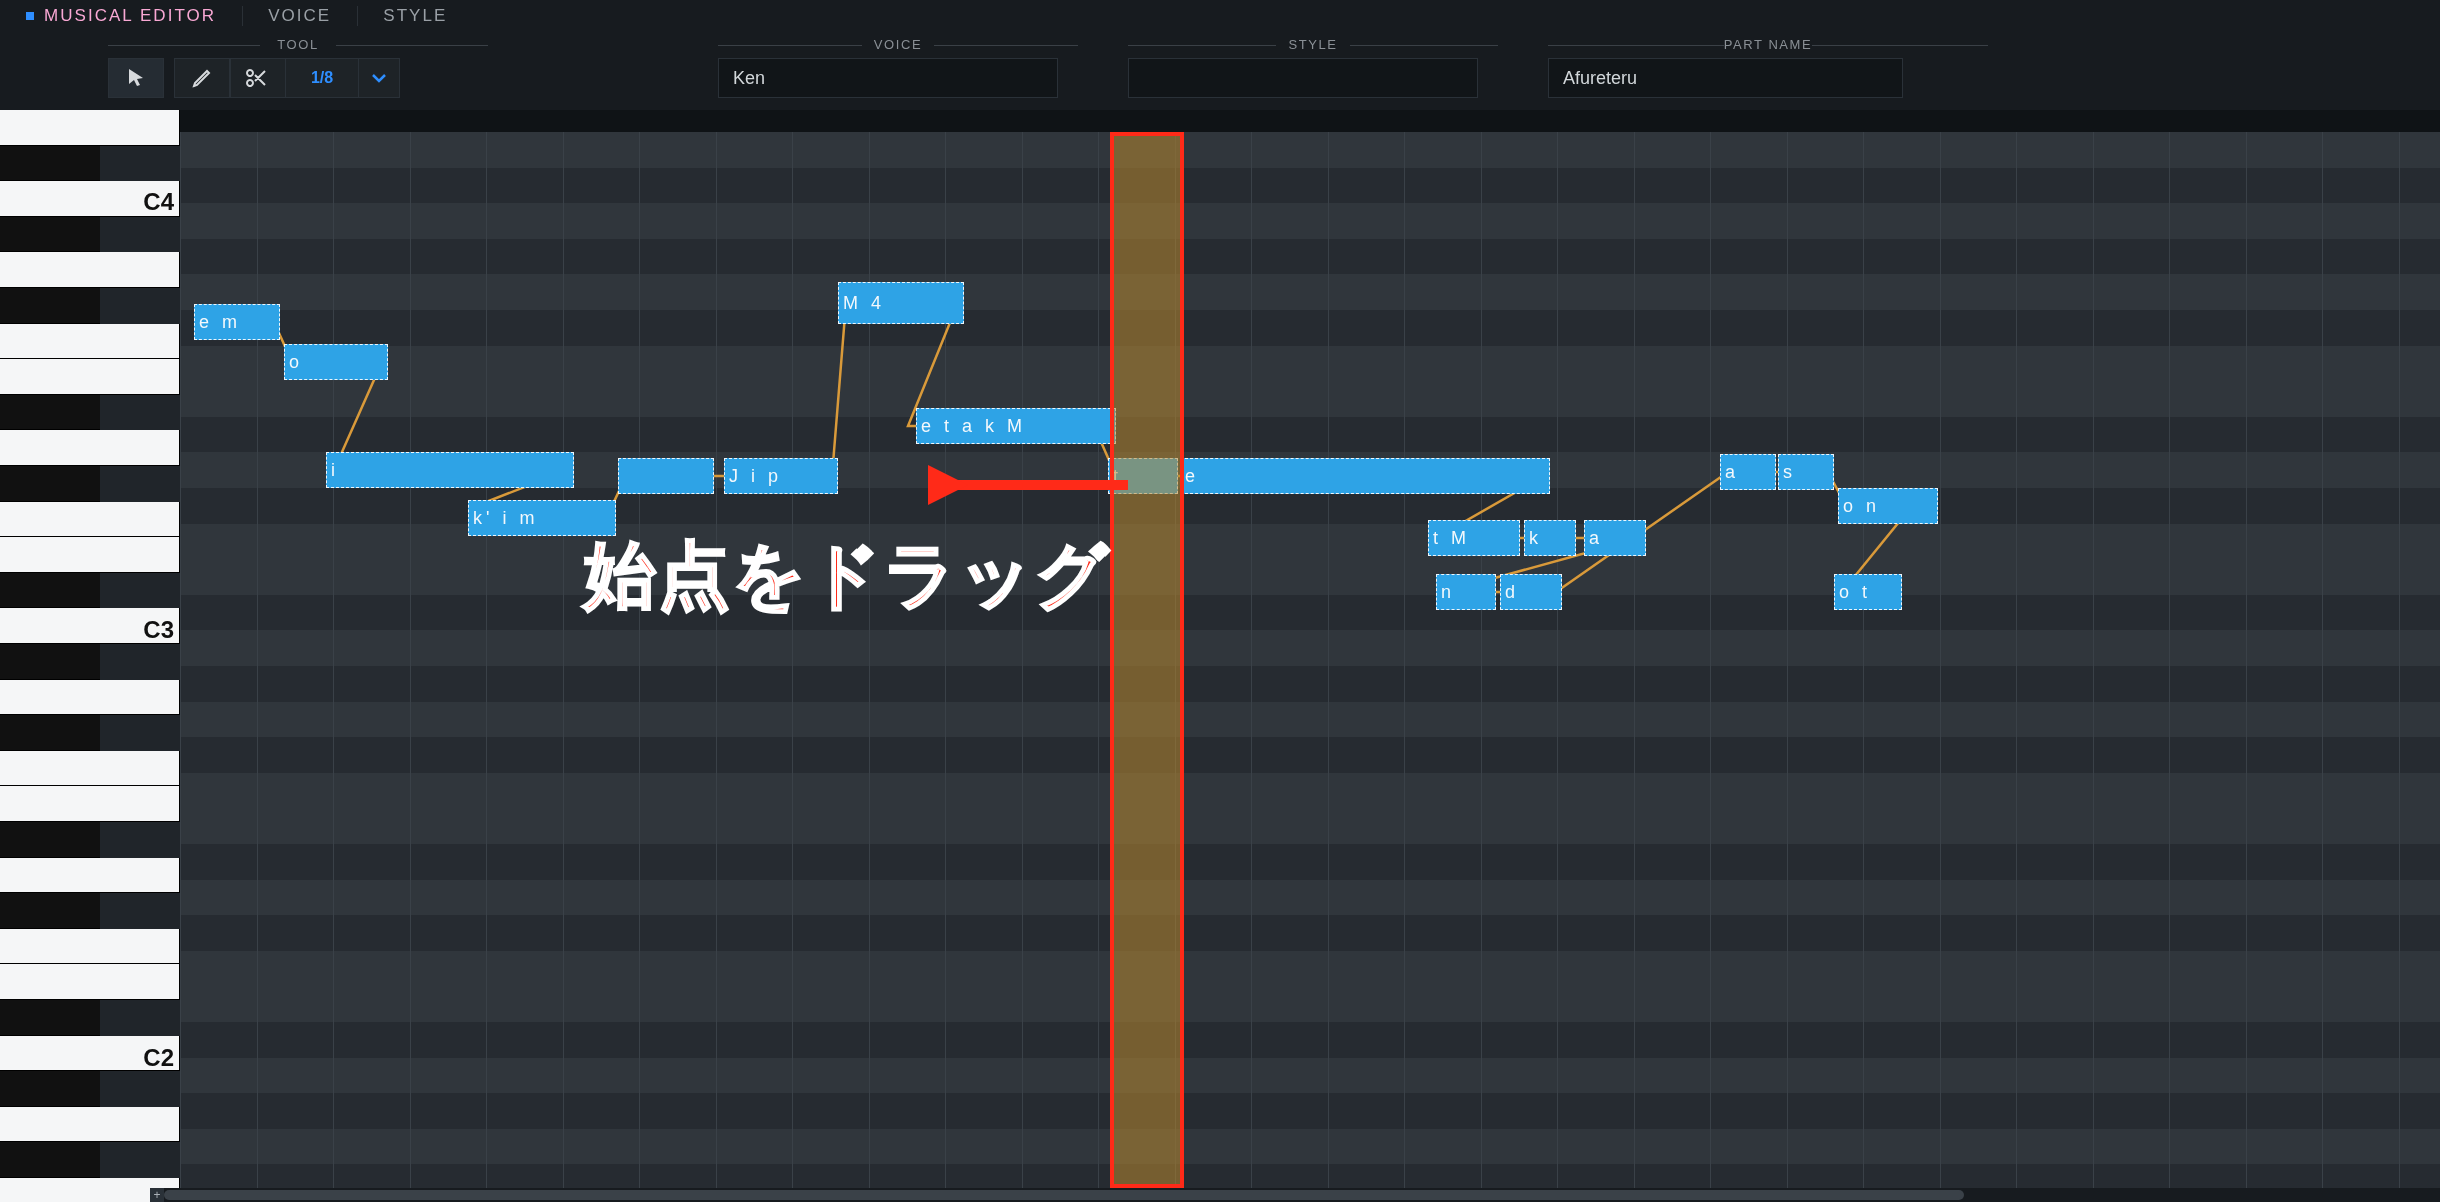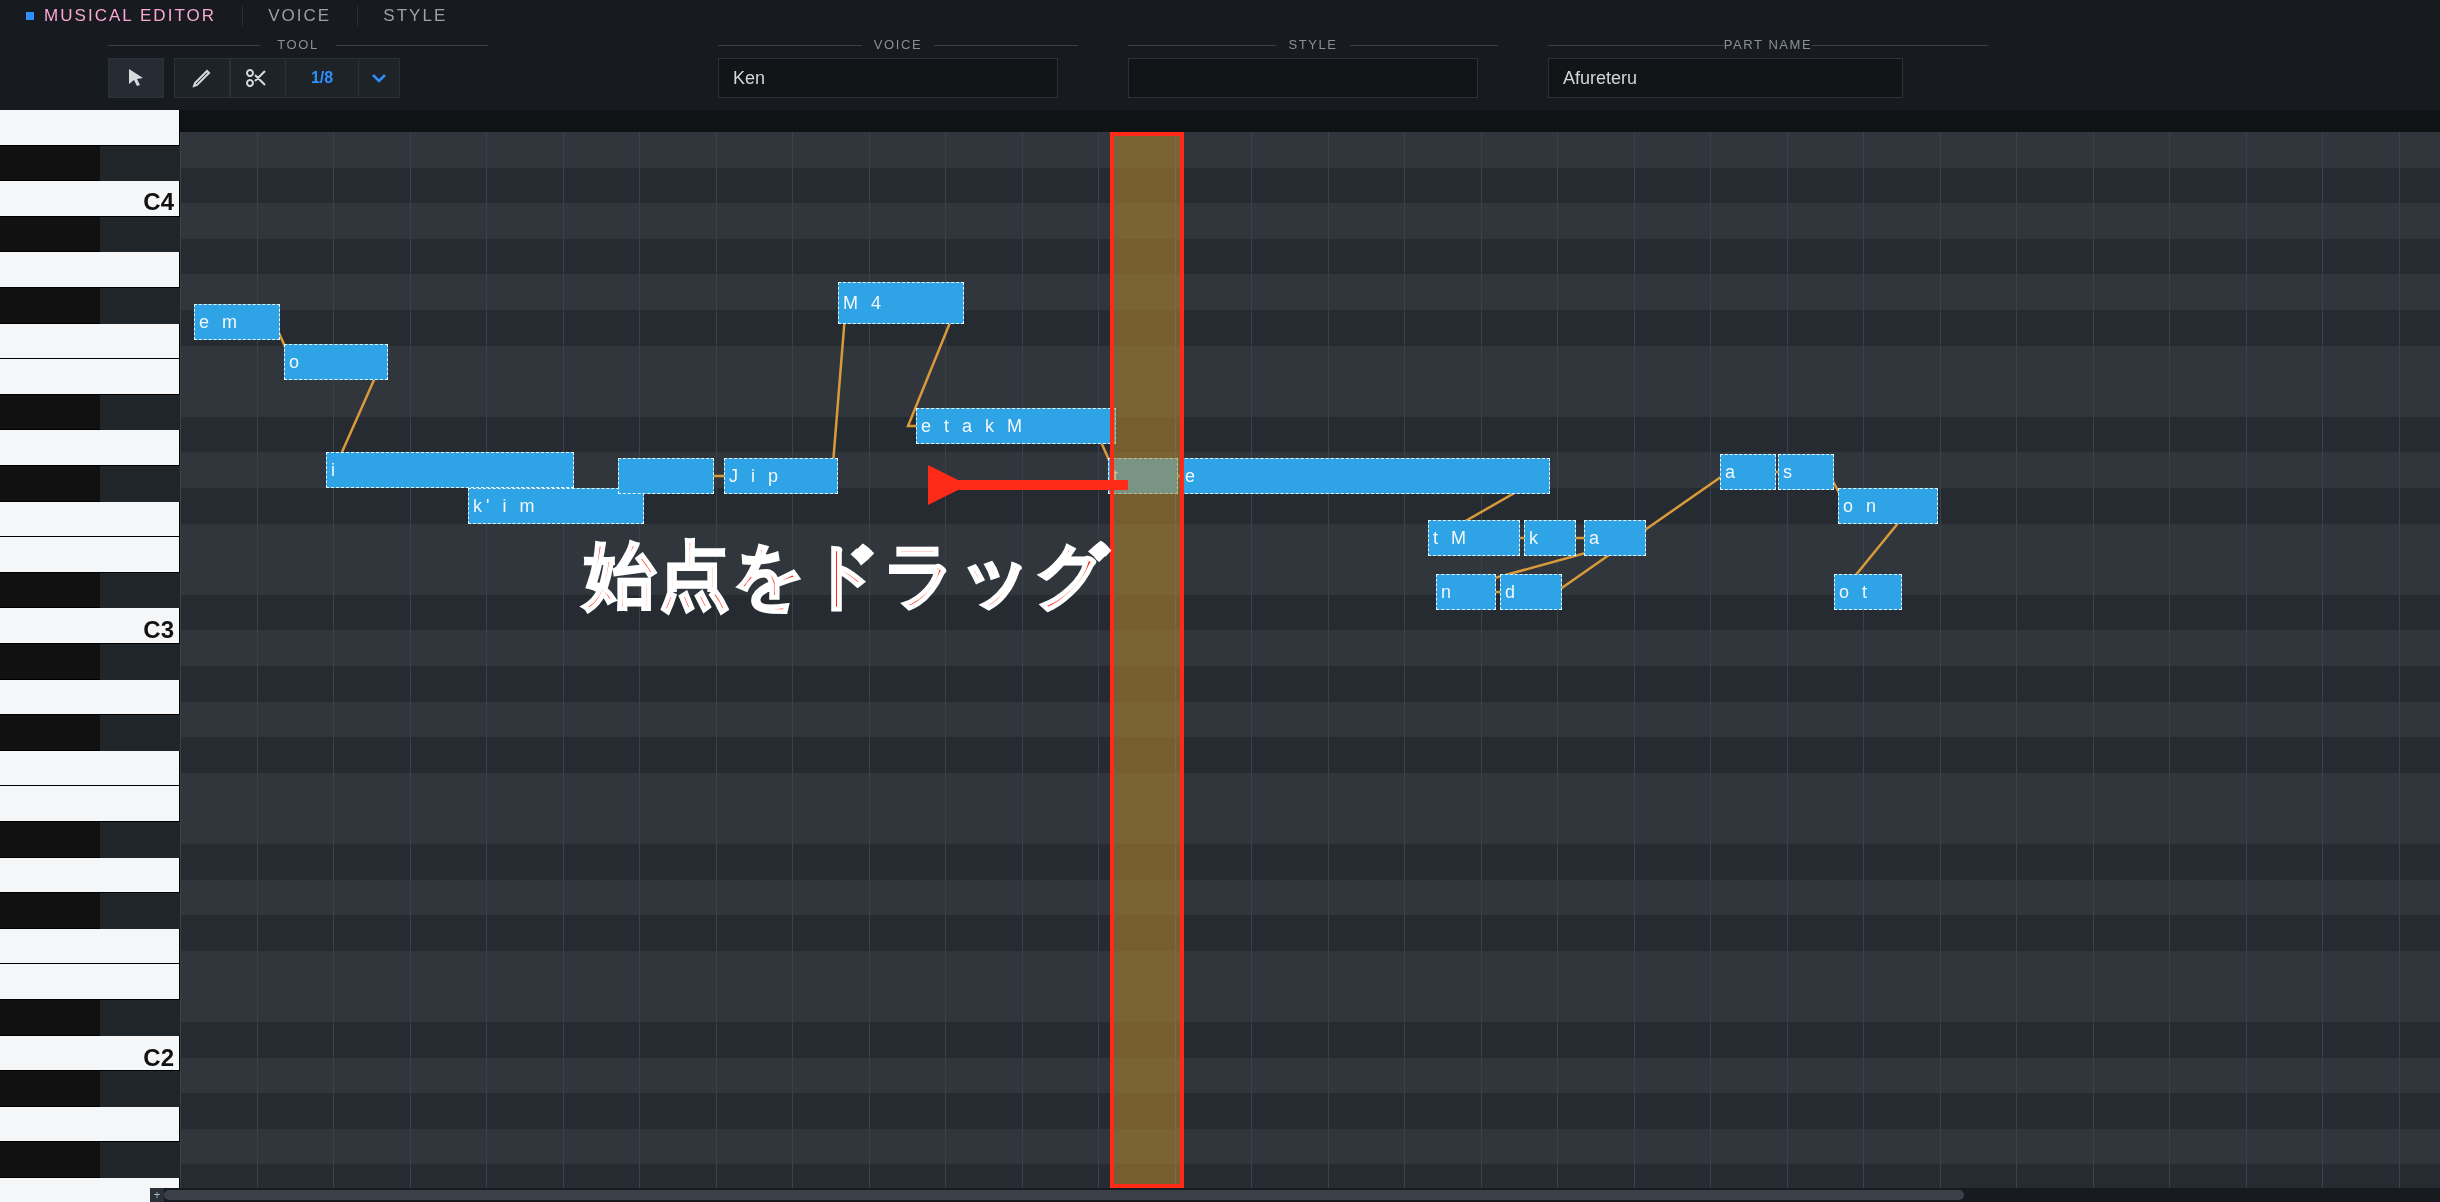--- a/index.html
+++ b/index.html
@@ -217,21 +217,21 @@
         <div class="vline" style="left: 1989px;"></div>
         <div class="vline" style="left: 2065.5px;"></div>
         <div class="vline" style="left: 2142px;"></div>
         <div class="vline" style="left: 2218.5px;"></div>
         <svg class="pitchline" width="2300" height="1100" style="left: 0px; top: 0px; position: absolute;">
           <path d="M22 190 L94 190 L112 230 L202 230 L154 338 L388 338 L296 374 L432 374 L446 344 L528 344 L552 344 L652 344 L666 171 L778 171 L728 294 L914 294 L936 344 L992 344 L1008 344 L1364 344 L1256 406 L1334 406 L1352 406 L1390 406 L1412 406 L1460 406 L1264 460 L1310 460 L1328 460 L1376 460 L1548 340 L1590 340 L1606 340 L1648 340 L1666 374 L1732 374 L1662 460 L1716 460" stroke="#d99a3a" stroke-width="2.5" fill="none"></path>
         </svg>
         <div class="note" style="left: 14px; top: 172px; width: 86px; height: 36px;">e m</div>
         <div class="note" style="left: 104px; top: 212px; width: 104px; height: 36px;">o</div>
         <div class="note" style="left: 146px; top: 320px; width: 248px; height: 36px;">i</div>
-        <div class="note" style="left: 288px; top: 356px; width: 176px; height: 36px;">k' i m</div>
+        <div class="note" style="left: 288px; top: 368px; width: 148px; height: 36px;">k' i m</div>
         <div class="note" style="left: 438px; top: 326px; width: 96px; height: 36px;"></div>
         <div class="note" style="left: 544px; top: 326px; width: 114px; height: 36px;">J i p</div>
         <div class="note" style="left: 658px; top: 150px; width: 126px; height: 42px;">M   4</div>
         <div class="note" style="left: 720px; top: 276px; width: 200px; height: 36px; margin-left: 16px;">e t a k   M</div>
         <div class="note" style="left: 928px; top: 326px; width: 70px; height: 36px;">t</div>
         <div class="note" style="left: 1000px; top: 326px; width: 370px; height: 36px;">e</div>
         <div class="note" style="left: 1248px; top: 388px; width: 92px; height: 36px;">t M</div>
         <div class="note" style="left: 1344px; top: 388px; width: 52px; height: 36px;">k</div>
         <div class="note" style="left: 1404px; top: 388px; width: 62px; height: 36px;">a</div>
         <div class="note" style="left: 1256px; top: 442px; width: 60px; height: 36px;">n</div>

